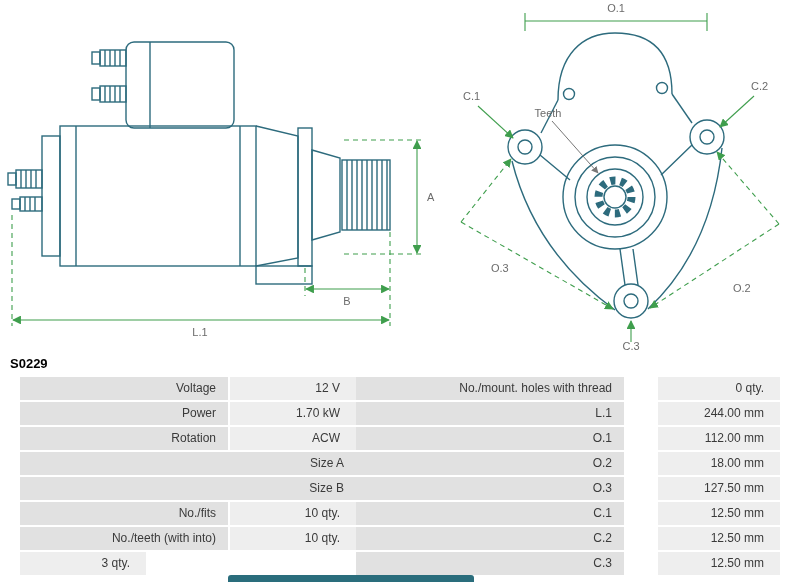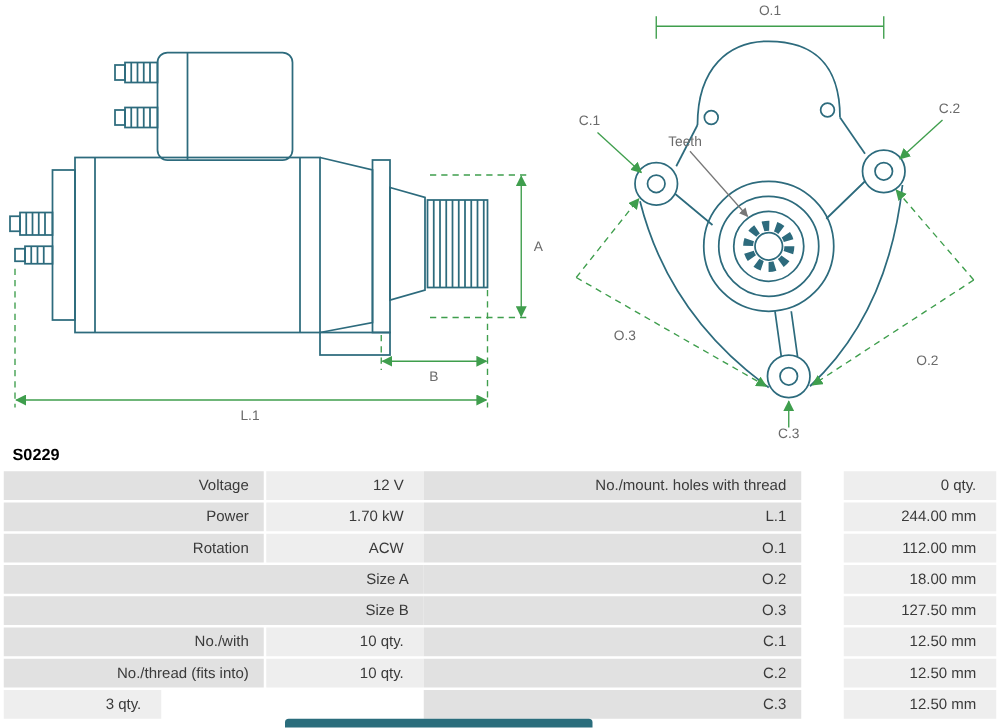--- a/index.html
+++ b/index.html
@@ -4,21 +4,21 @@
 <style>
   html,body { margin:0; padding:0; }
   body {
     width:800px; height:582px; background:#ffffff; overflow:hidden; position:relative;
     font-family:"Liberation Sans", sans-serif;
   }
   .drawings { display:flex; align-items:flex-start; height:352px; }
   svg.drawing { display:block; }
   svg.drawing text { font-size:11px; font-family:"Liberation Sans", sans-serif; }
   .part-number { color:#000000; font-size:13px; font-weight:700; padding:4px 0 6px 10px; }
-  .spec-tables { display:flex; padding:0 3px; }
+  .spec-tables { display:flex; padding:0 20px; }
   .spec-col { display:flex; flex-direction:column; gap:2px; }
   .spec-col.left { width:336px; }
   .spec-col.right { flex:1; }
   .spec-row { display:flex; gap:2px; }
   .spec-row > div {
     height:23px; line-height:23px; font-size:12px; color:#3a3a3a;
     text-align:right; box-sizing:border-box; white-space:nowrap; overflow:hidden;
   }
   .spec-label { background:#e1e1e1; flex:1; padding:0 12px; }
   .spec-value { background:#eeeeee; padding:0 16px; }
@@ -164,25 +164,25 @@
       <div class="spec-label">Rotation</div>
       <div class="spec-value">ACW</div>
     </div>
     <div class="spec-row">
       <div class="spec-label">Size A</div>
     </div>
     <div class="spec-row">
       <div class="spec-label">Size B</div>
     </div>
     <div class="spec-row">
-      <div class="spec-label">No./with</div>
+      <div class="spec-label">No./fits</div>
       <div class="spec-value">10 qty.</div>
     </div>
     <div class="spec-row">
-      <div class="spec-label">No./thread (fits into)</div>
+      <div class="spec-label">No./teeth (with into)</div>
       <div class="spec-value">10 qty.</div>
     </div>
     <div class="spec-row">
       <div class="spec-value">3 qty.</div>
     </div>
   </div>
 
   <div class="spec-col right">
     <div class="spec-row">
       <div class="spec-label">No./mount. holes with thread</div>

